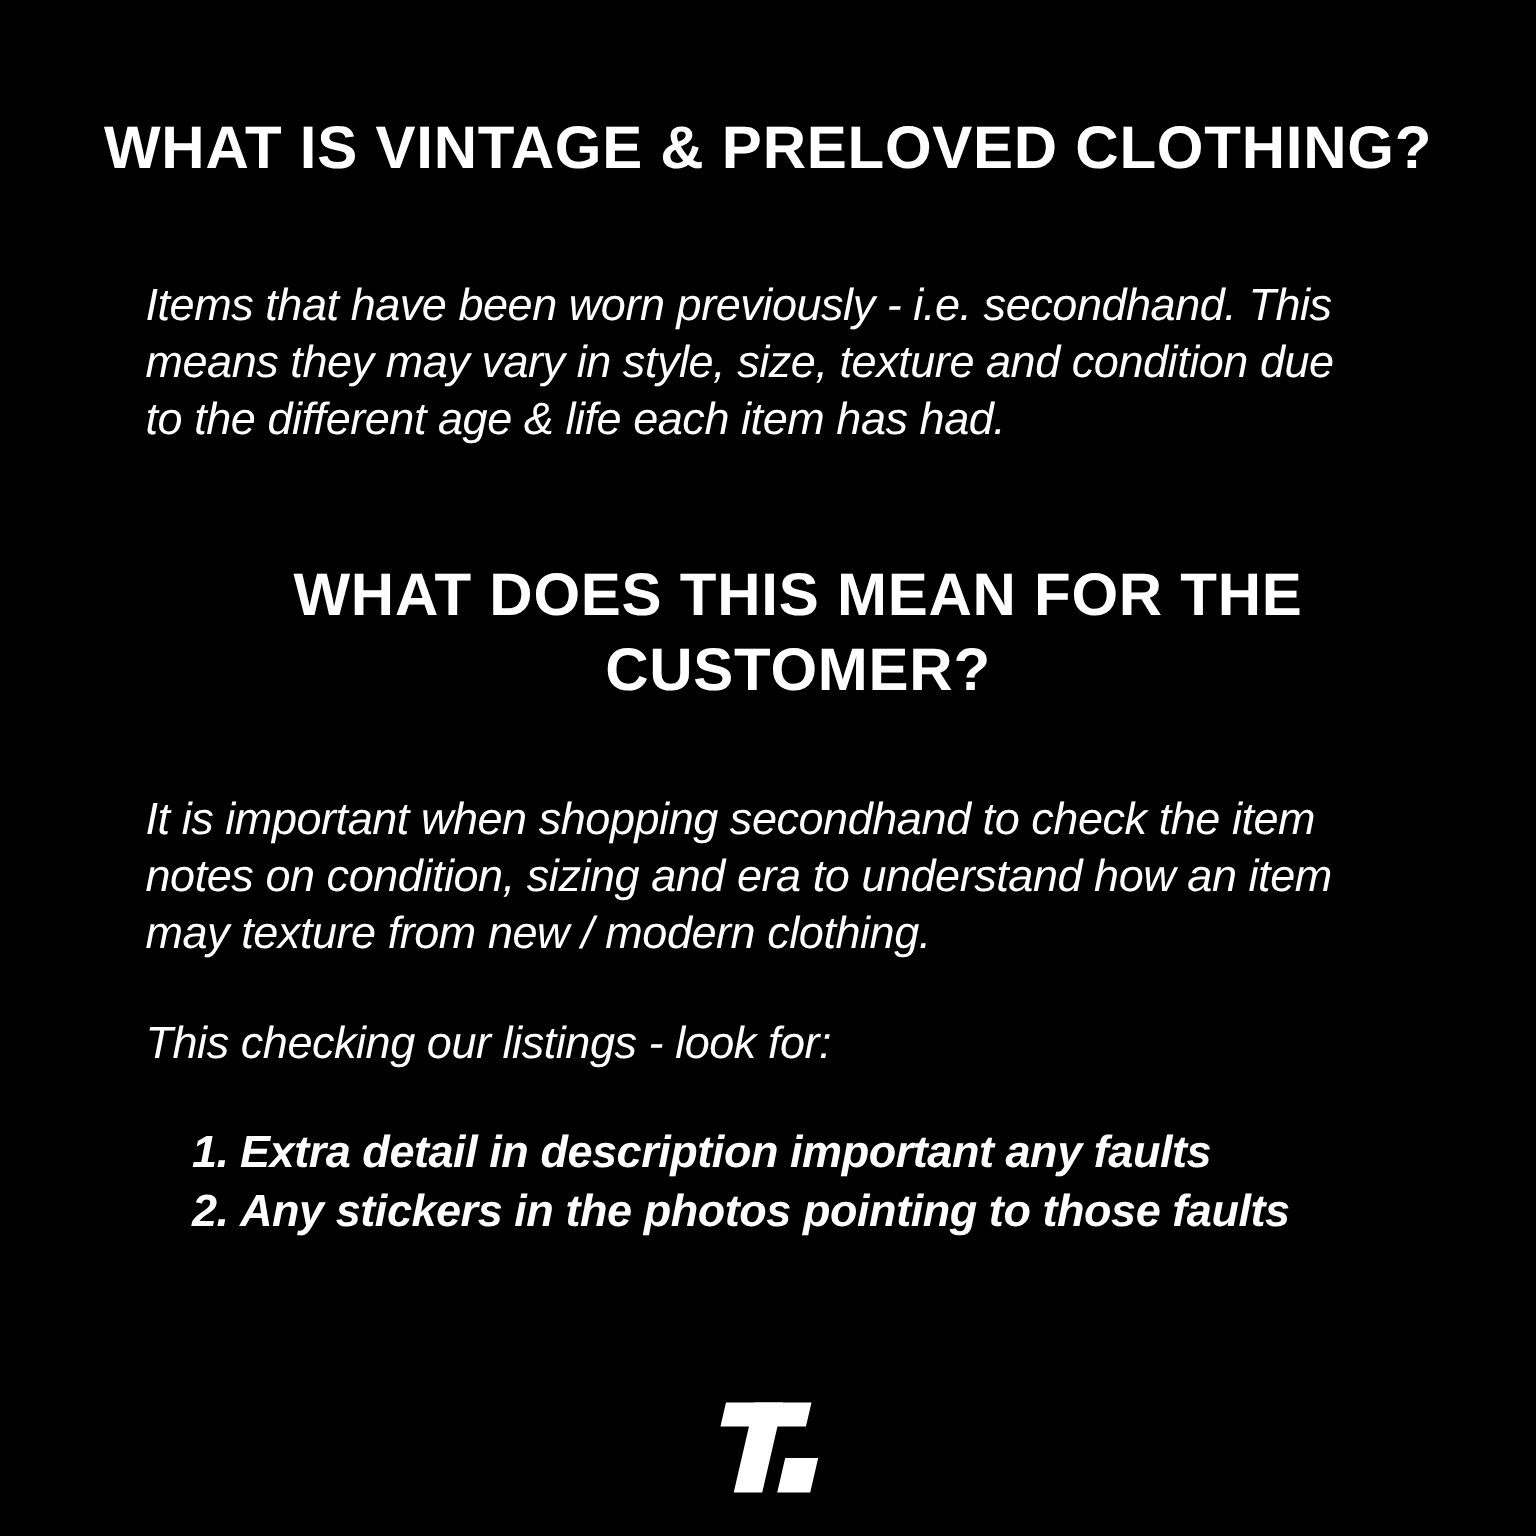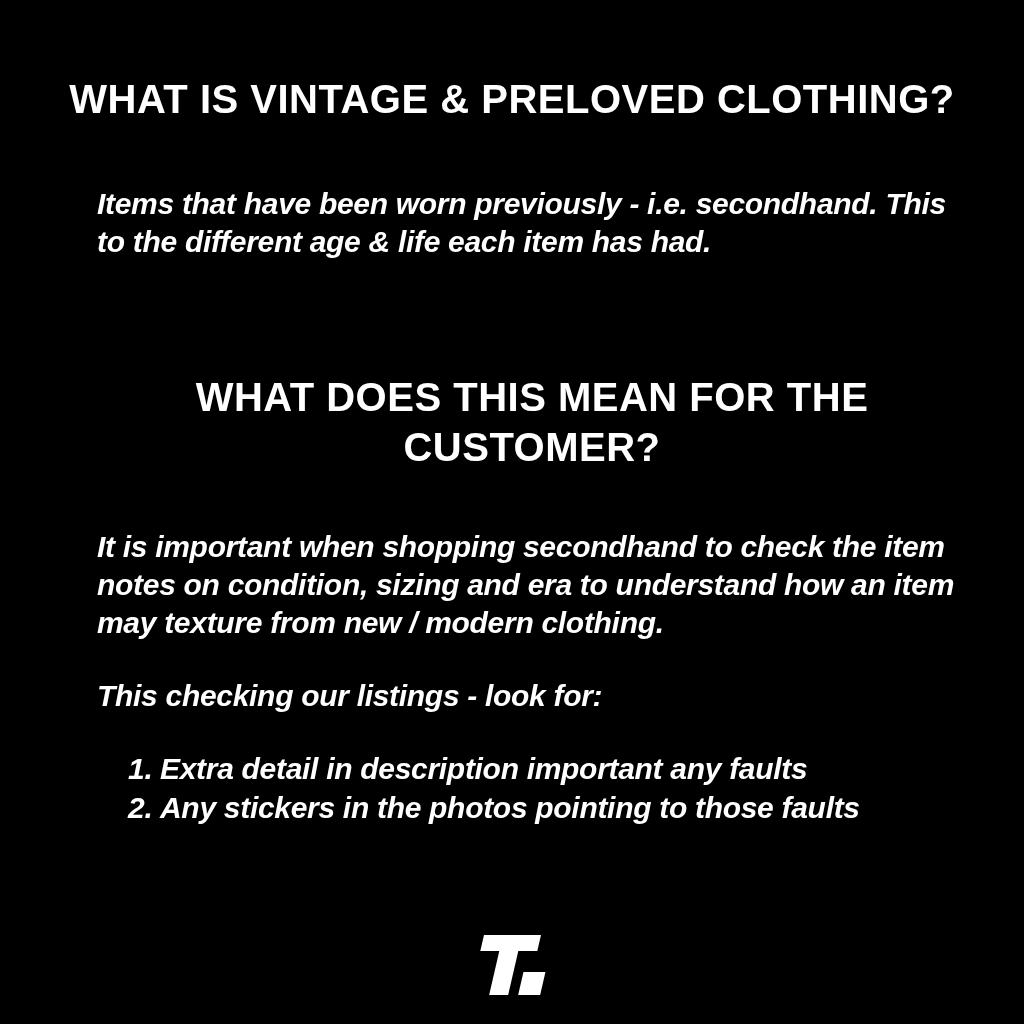--- a/index.html
+++ b/index.html
@@ -35,21 +35,21 @@
   }
 
   .heading-primary { top: 76px; line-height: 46px; }
 
   .heading-secondary { top: 372px; line-height: 50px; white-space: normal; padding-left: 40px; }
 
   .para {
     position: absolute;
     left: 97px;
     right: 60px;
-    font-weight: bold;
+    font-weight: normal;
     font-style: italic;
     font-size: 30px;
     line-height: 38px;
     letter-spacing: -0.3px;
   }
 
   .para .line { white-space: nowrap; }
 
   .para-intro    { top: 185px; }
   .para-customer { top: 528px; }
@@ -119,20 +119,21 @@
 </style>
 </head>
 <body>
 
 <div class="canvas">
 
   <h1 class="heading heading-primary">WHAT IS VINTAGE &amp; PRELOVED CLOTHING?</h1>
 
   <div class="para para-intro">
     <div class="line">Items that have been worn previously - i.e. secondhand. This</div>
+    <div class="line">means they may vary in style, size, texture and condition due</div>
     <div class="line">to the different age &amp; life each item has had.</div>
   </div>
 
   <h2 class="heading heading-secondary">
     <div>WHAT DOES THIS MEAN FOR THE</div>
     <div>CUSTOMER?</div>
   </h2>
 
   <div class="para para-customer">
     <div class="line">It is important when shopping secondhand to check the item</div>

